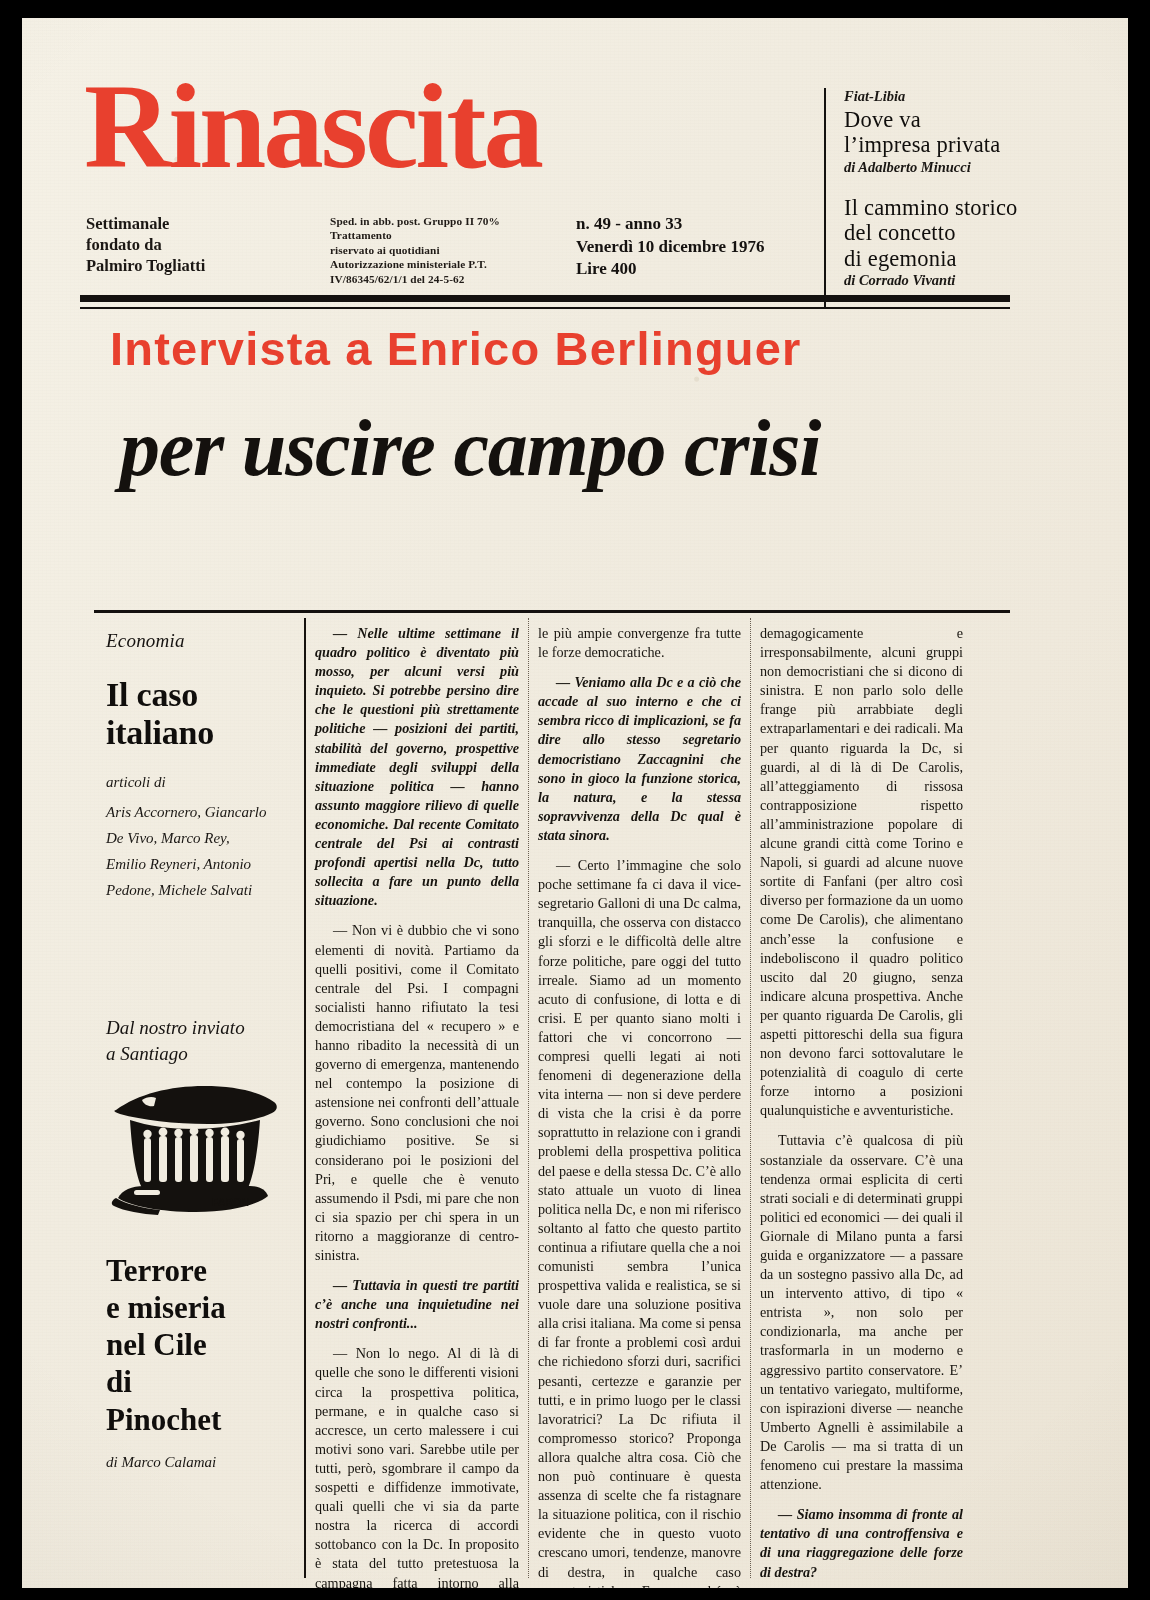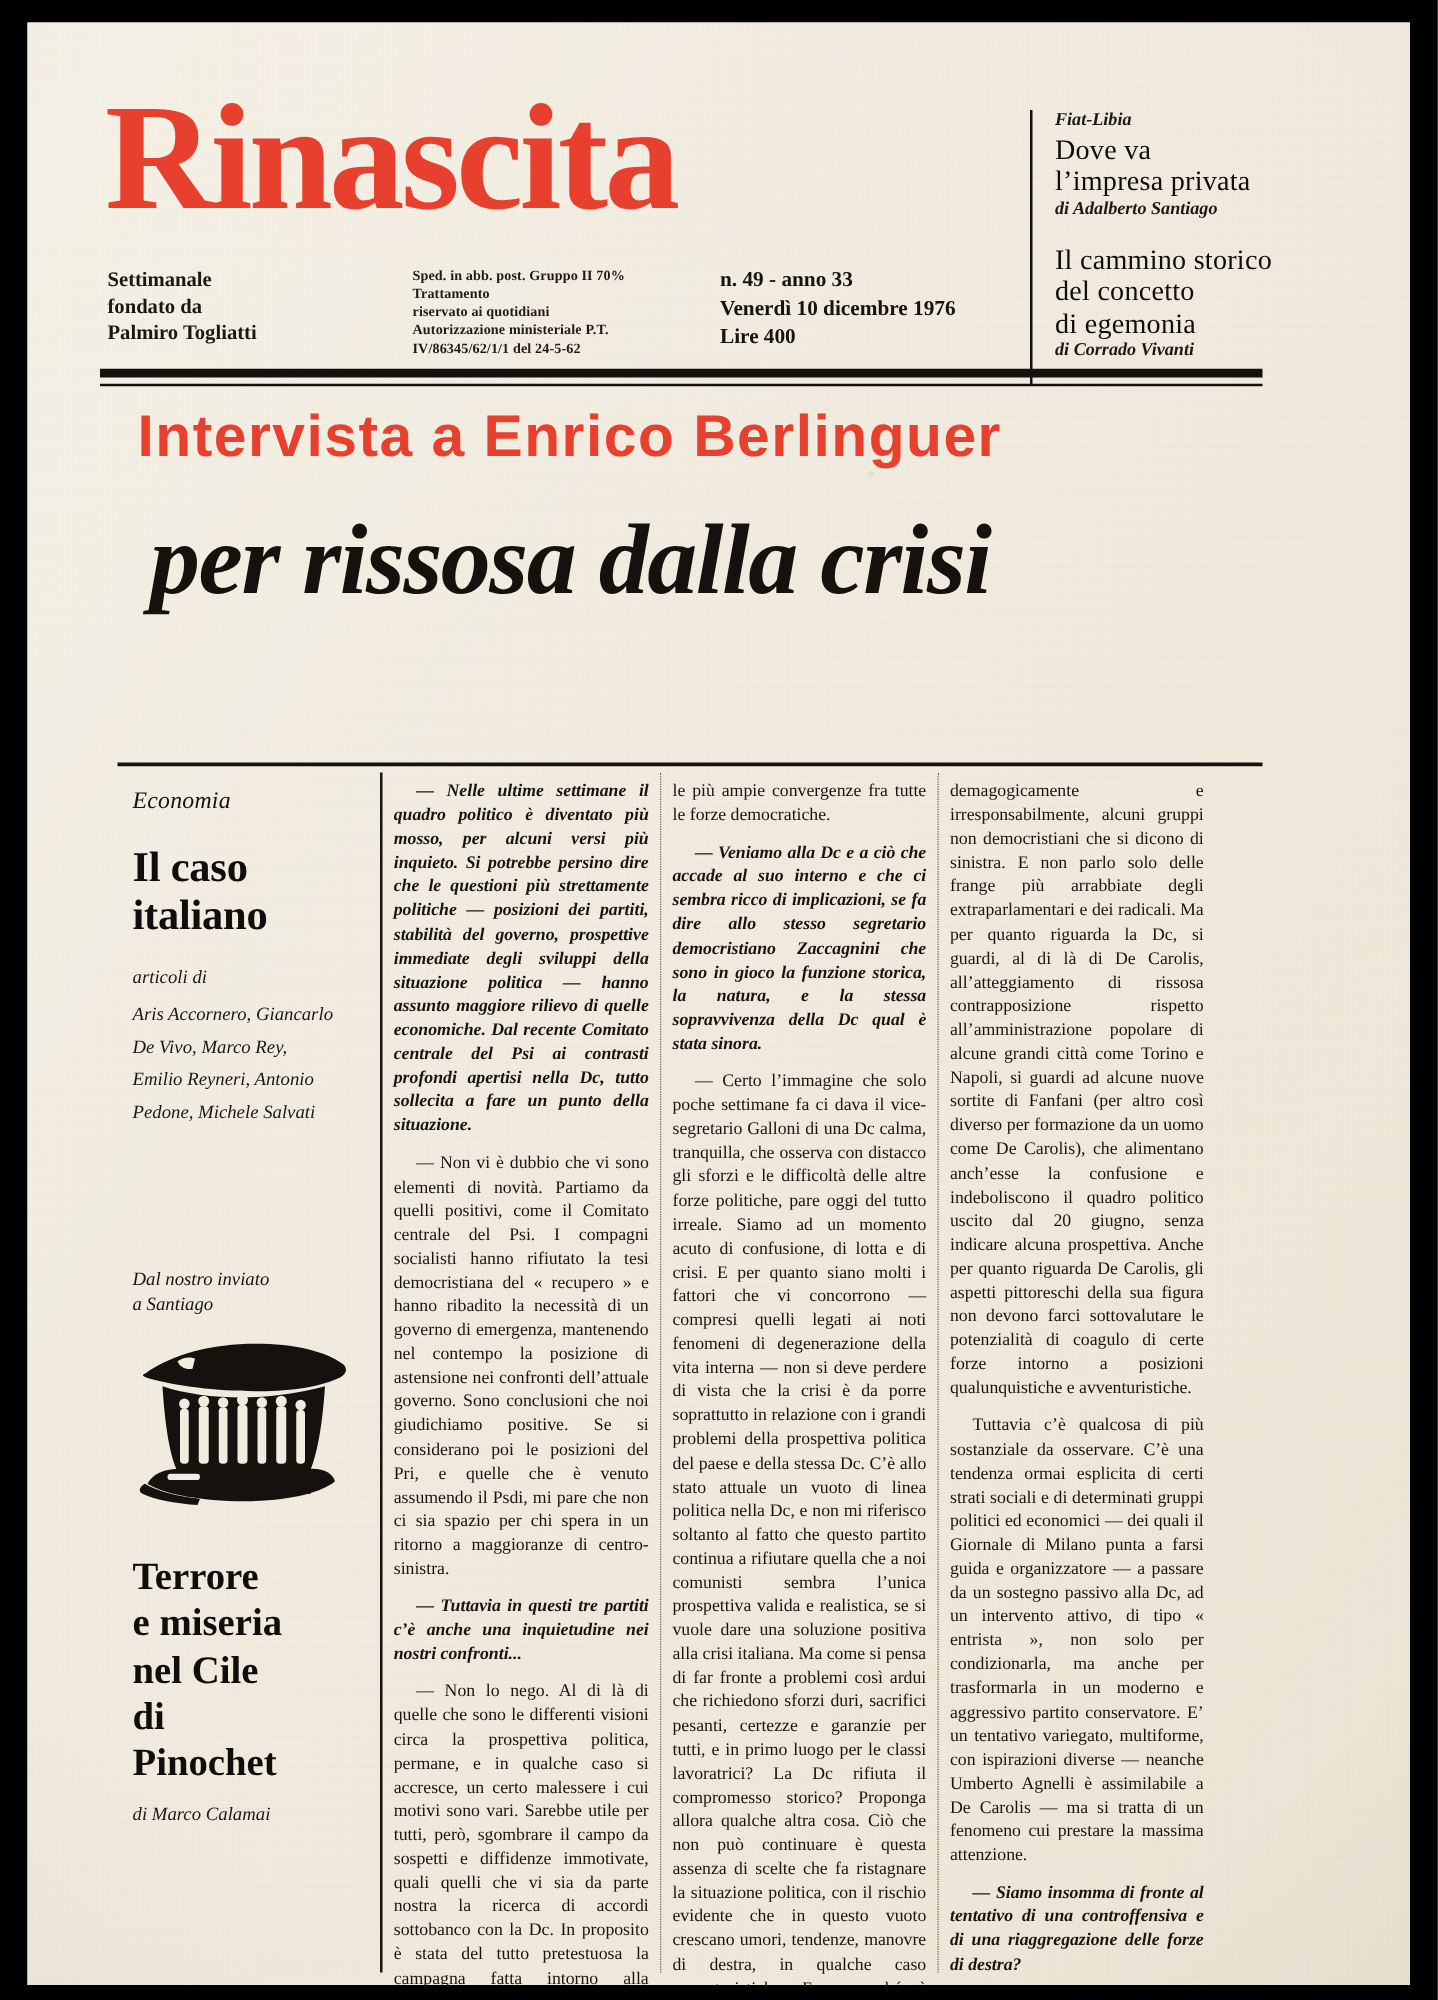--- a/index.html
+++ b/index.html
@@ -165,21 +165,21 @@
   .side-credit-lead {
     font-style: italic; font-size: 15px; color: #1a1714;
     margin-bottom: 9px;
   }
   .side-credit {
     font-style: italic; font-size: 15px; line-height: 1.72;
     color: #1a1714;
   }
   .side-gap { height: 112px; }
   .side-kicker2 {
-    font-style: italic; font-size: 15px; line-height: 1.33;
+    font-style: italic; font-size: 19px; line-height: 1.33;
     color: #161311; margin-bottom: 10px;
   }
   .illus { width: 174px; height: 152px; margin: 4px 0 16px 2px; }
   .side-title2 {
     font-weight: 700; font-size: 31px; line-height: 1.2;
     color: #100e0c; margin-bottom: 16px;
   }
   .side-by {
     font-style: italic; font-size: 15px; color: #1a1714;
   }
@@ -224,40 +224,40 @@
 Venerdì 10 dicembre 1976
 Lire 400</div>
 
       <div class="ears">
         <div class="ear">
           <div class="ear-kicker">Fiat-Libia</div>
           <div class="ear-title">
             <div>Dove va</div>
             <div>l’impresa privata</div>
           </div>
-          <div class="ear-by">di Adalberto Santiago</div>
+          <div class="ear-by">di Adalberto Minucci</div>
         </div>
         <div class="ear">
           <div class="ear-title">
             <div>Il cammino storico</div>
             <div>del concetto</div>
             <div>di egemonia</div>
           </div>
           <div class="ear-by">di Corrado Vivanti</div>
         </div>
       </div>
     </div>
   </div>
 
   <div class="rule-thick"></div>
   <div class="rule-thin"></div>
 
   <div class="kicker">Intervista a Enrico Berlinguer</div>
   <div class="headline">
-    <div class="l2">per rissosa dalla crisi</div>
+    <div class="l2">per uscire campo crisi</div>
   </div>
   <div class="rule-mid"></div>
 
   <div class="body">
 
     <div class="sidebar">
       <div class="side-kicker">Economia</div>
       <div class="side-title">
         <div>Il caso</div>
         <div>italiano</div>

